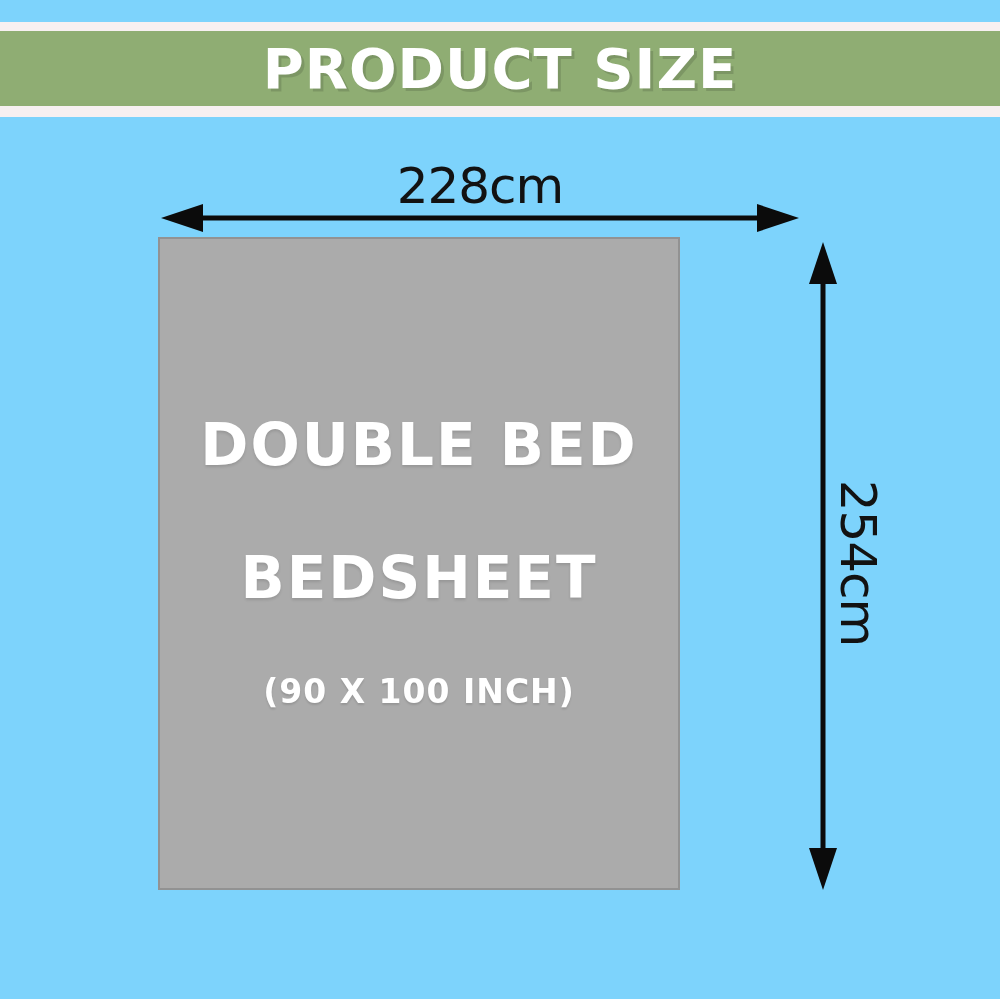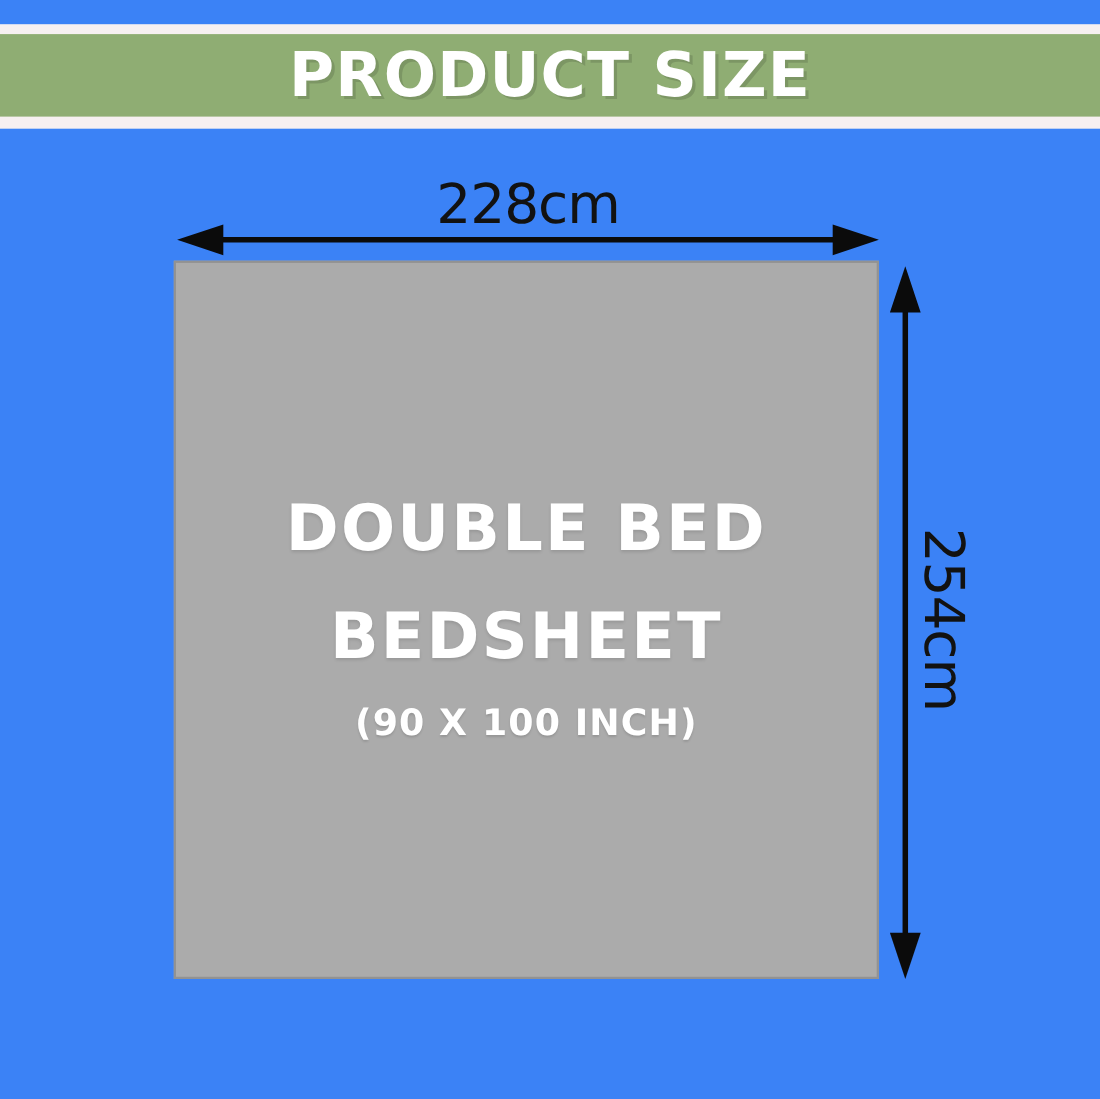--- a/index.html
+++ b/index.html
@@ -13,21 +13,21 @@
   }
   * { margin: 0; padding: 0; box-sizing: border-box; }
   body {
     background: #ffffff;
     font-family: "DejaVu Sans", "Liberation Sans", sans-serif;
   }
   .page {
     position: relative;
     width: 1000px;
     height: 999px;
-    background: #3b82f6;
+    background: #7dd3fc;
     overflow: hidden;
   }
 
   
   .banner-wrap {
     position: absolute;
     top: 22px; left: 0;
     width: 1000px; height: 95px;
     background: var(--banner-border-pink);
   }
@@ -46,29 +46,30 @@
     font-weight: bold;
     letter-spacing: 1px;
     text-shadow: 3px 3px 0 rgba(0,0,0,0.13);
     white-space: nowrap;
   }
 
   
   .sheet {
     position: absolute;
     left: 158px; top: 237px;
-    width: 641px; height: 653px;
+    width: 522px; height: 653px;
     background: var(--sheet-gray);
     border: 2px solid var(--sheet-border-gray);
     display: flex;
     flex-direction: column;
     align-items: center;
     justify-content: center;
     text-align: center;
     transform: none;
+    gap: 35px;
   }
   .sheet-line1, .sheet-line2 {
     color: var(--text-white);
     font-weight: bold;
     font-size: 58px;
     letter-spacing: 2px;
     line-height: 1.0;
     text-shadow: 0 2px 3px rgba(0,0,0,0.12);
     white-space: nowrap;
   }

